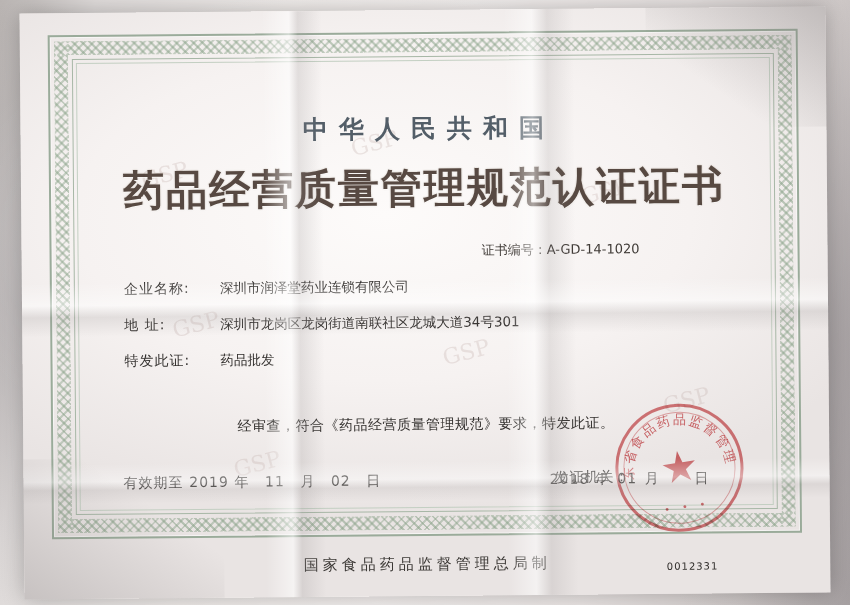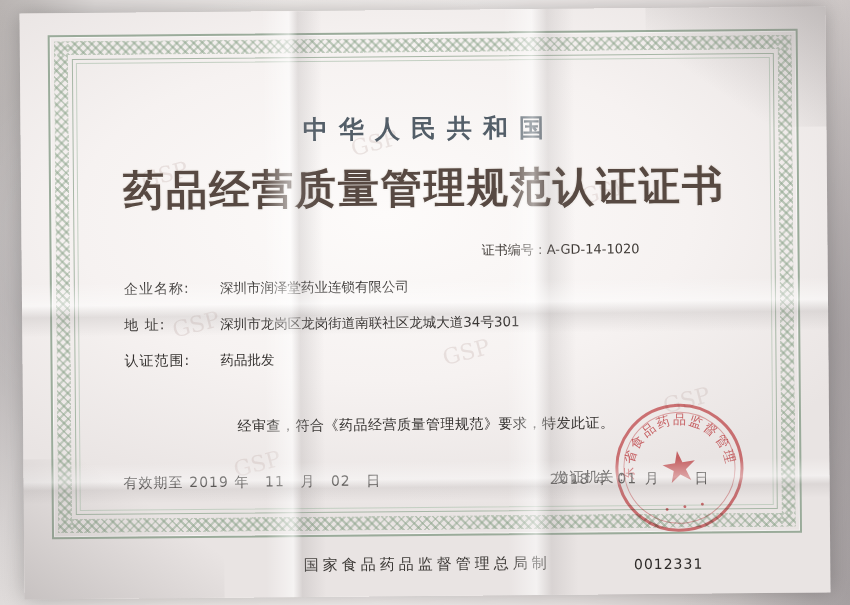--- a/index.html
+++ b/index.html
@@ -275,23 +275,23 @@
     left: 0; right: 0;
     bottom: 22px;
     text-align: center;
     font-size: 15px;
     letter-spacing: 4px;
     color: #3a3734;
     font-family: "DejaVu Serif", "Liberation Serif", serif;
   }
   .serial {
     position: absolute;
-    right: 127px;
+    right: 112px;
     bottom: 22px;
-    font-size: 14px;
+    font-size: 10px;
     letter-spacing: 1px;
     color: #2e2b29;
     font-family: "DejaVu Sans", "Liberation Sans", sans-serif;
   }
 </style>
 </head>
 <body>
 
 <div id="photo">
 
@@ -324,21 +324,21 @@
         <span class="label">企业名称:</span>
         <span class="value">深圳市润泽堂药业连锁有限公司</span>
       </div>
 
       <div class="field">
         <span class="label">地    址:</span>
         <span class="value">深圳市龙岗区龙岗街道南联社区龙城大道34号301</span>
       </div>
 
       <div class="field">
-        <span class="label">认证范围:</span>
+        <span class="label">特发此证:</span>
         <span class="value">药品批发</span>
       </div>
 
       <div class="statement">经审查，符合《药品经营质量管理规范》要求，特发此证。</div>
 
       <div class="issuer">发证机关：</div>
 
       <div class="bottom-row">
         <div class="validity">
           <span>有效期至</span>

